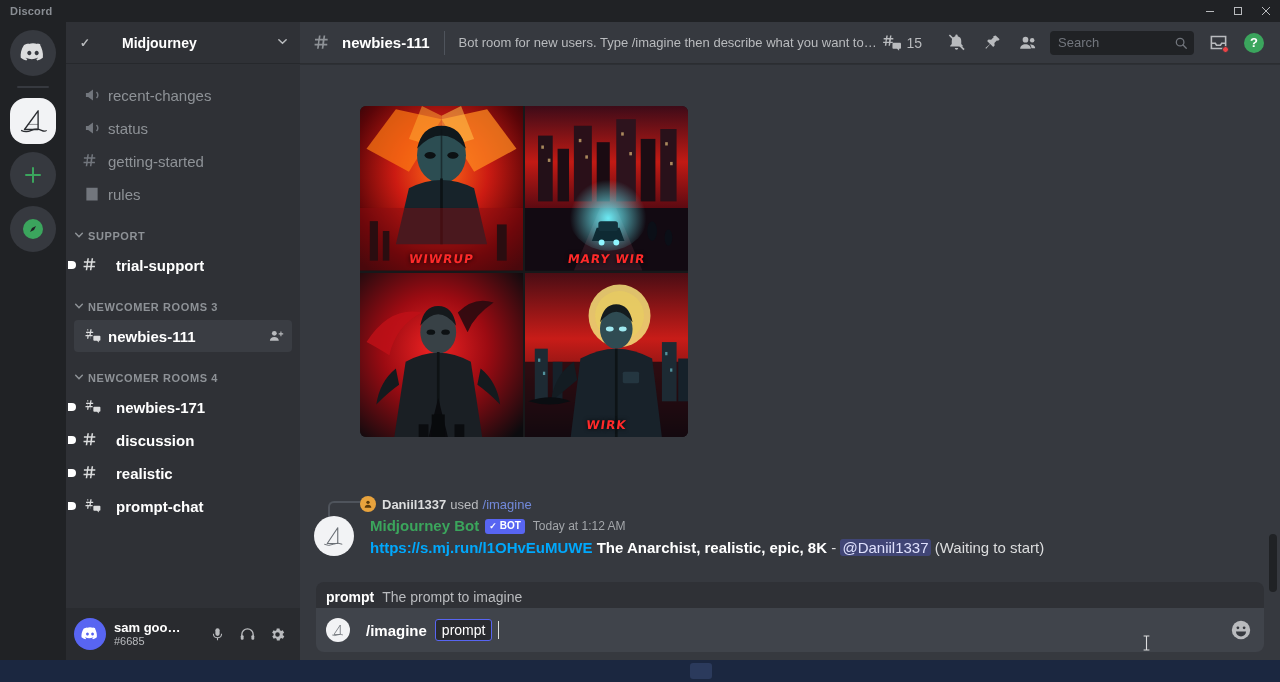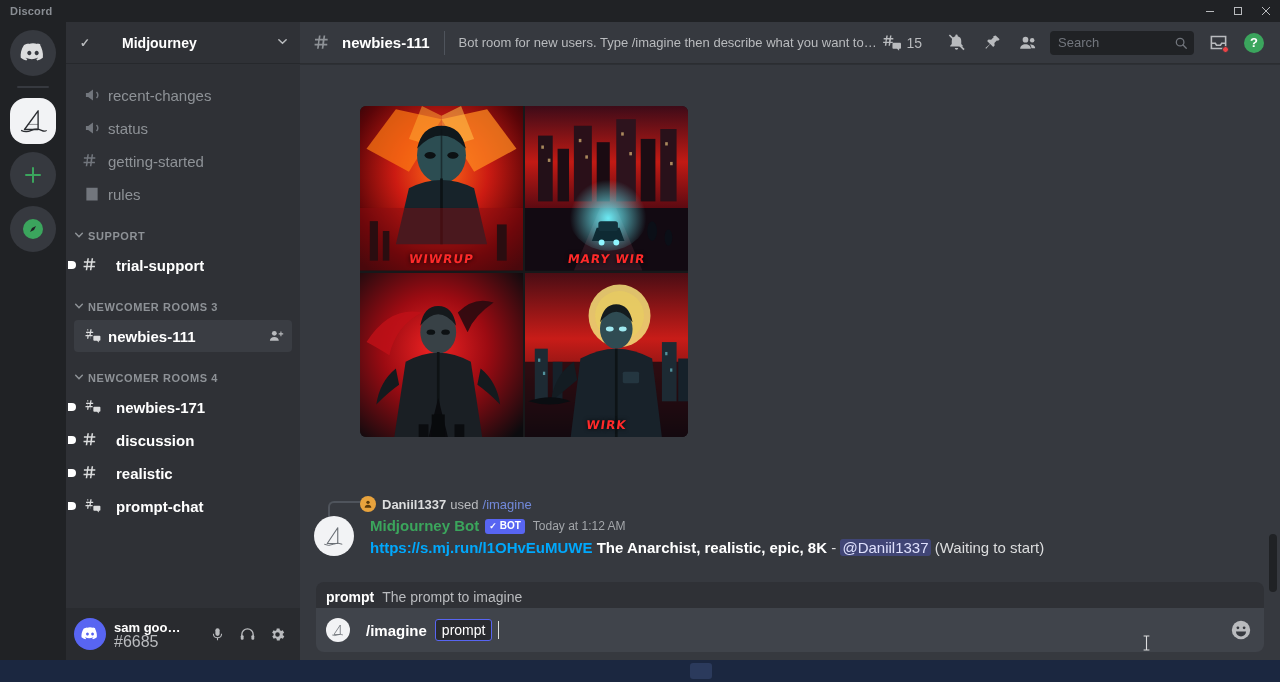--- a/index.html
+++ b/index.html
@@ -90,21 +90,21 @@
     padding: 0 8px;
   }
   .uavatar {
     width: 32px; height: 32px; border-radius: 50%; background: #5865f2;
     display: flex; align-items: center; justify-content: center; color: #fff;
     flex: 0 0 32px;
   }
   .uinfo { margin-left: 8px; overflow: hidden; flex: 1; }
   .uname { color: #fff; font-size: 13px; font-weight: bold; line-height: 15px;
            white-space: nowrap; overflow: hidden; text-overflow: ellipsis; max-width: 72px; }
-  .utag { color: #b9bbbe; font-size: 16px; line-height: 13px; }
+  .utag { color: #b9bbbe; font-size: 11px; line-height: 13px; }
   .ubtn { width: 30px; height: 30px; display: flex; align-items: center; justify-content: center;
           color: #b9bbbe; border-radius: 4px; cursor: pointer; }
 
   
   .main { position: absolute; left: 300px; top: 22px; width: 980px; height: 638px; background: #36393f; }
   .chan-header {
     height: 42px; display: flex; align-items: center; padding: 0 8px 0 14px;
     border-bottom: 1px solid #2b2d31; box-shadow: 0 1px 0 rgba(0,0,0,.15);
   }
   .chan-header .hglyph { color: #8e9297; display: flex; align-items: center; }

